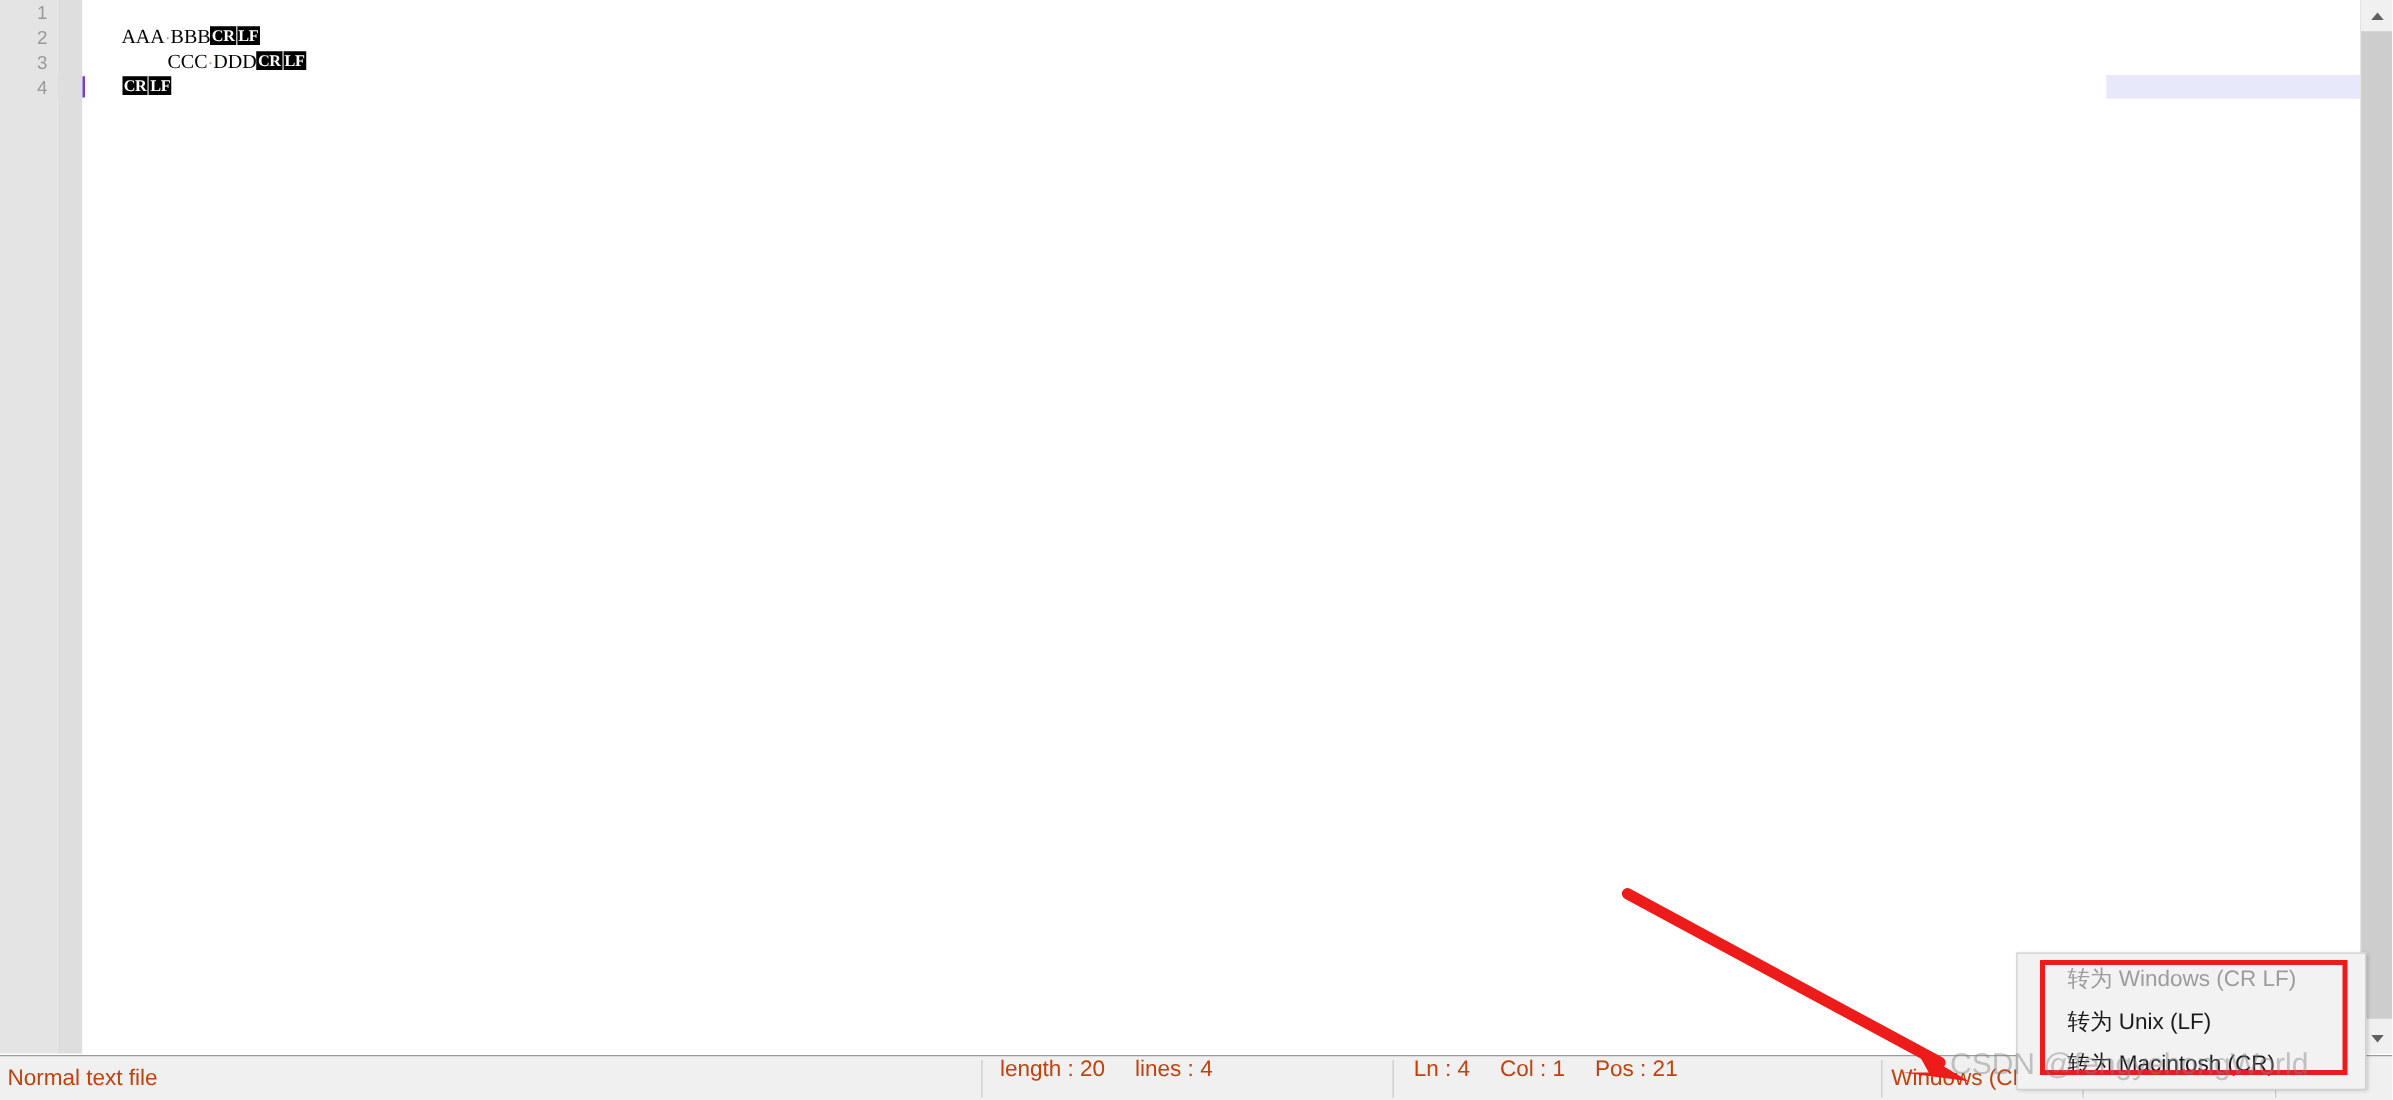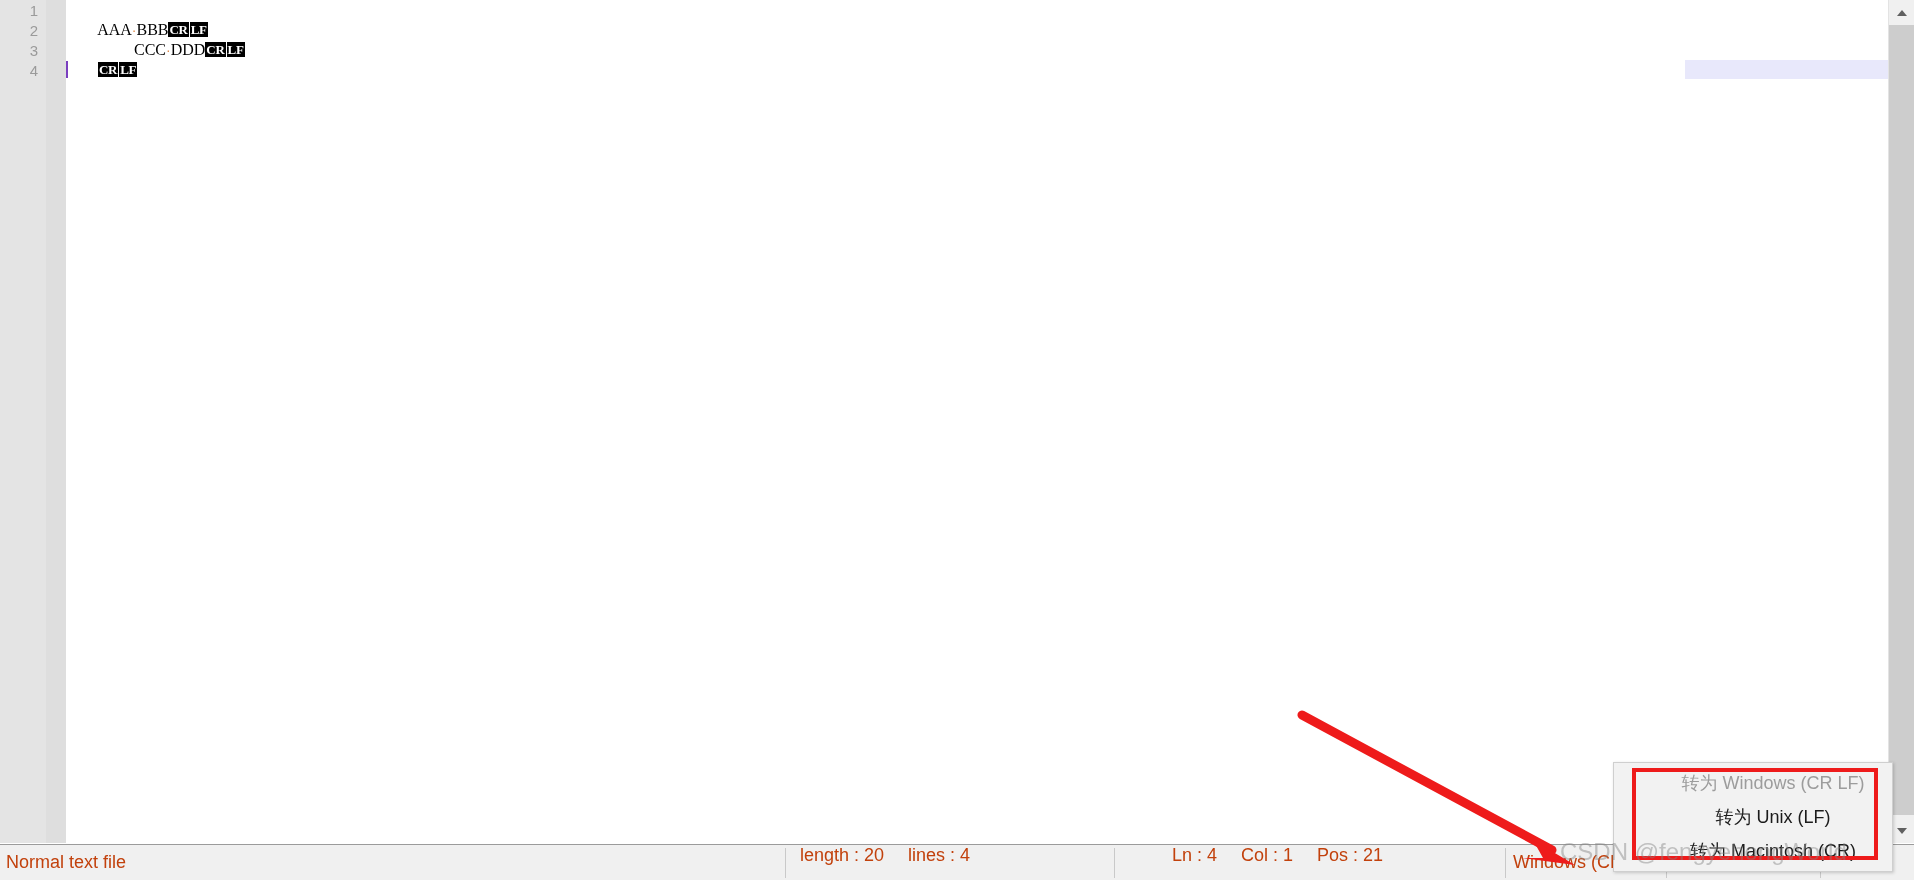--- a/index.html
+++ b/index.html
@@ -188,21 +188,20 @@
     position: absolute;
     left: 1613px;
     top: 762px;
     width: 280px;
     background: #f2f2f2;
     border: 1px solid #cfcfcf;
     box-shadow: 1px 1px 3px rgba(0,0,0,0.18);
     padding: 3px 0 3px 0;
     box-sizing: border-box;
     z-index: 20;
-    text-align: center;
   }
   .ctxitem {
     height: 34px;
     line-height: 34px;
     padding-left: 40px;
     font-family: "Liberation Sans", sans-serif;
     font-size: 18px;
     color: #1b1b1b;
     white-space: nowrap;
   }
@@ -295,21 +294,21 @@
   <div class="statusbar">
     <div class="status-cell" style="left:6px;">Normal text file</div>
 
     <div class="status-sep" style="left:785px;"></div>
     <div class="status-cell status-group" style="left:800px;">
       <span>length : 20</span>
       <span>lines : 4</span>
     </div>
 
     <div class="status-sep" style="left:1114px;"></div>
-    <div class="status-cell status-group" style="left:1172px;">
+    <div class="status-cell status-group" style="left:1131px;">
       <span>Ln : 4</span>
       <span>Col : 1</span>
       <span>Pos : 21</span>
     </div>
 
     <div class="status-sep" style="left:1505px;"></div>
     <div class="status-cell" style="left:1513px;">Windows (CR LF)</div>
 
     <div class="status-sep" style="left:1666px;"></div>
     <div class="status-cell" style="left:1678px;">UTF-8</div>

